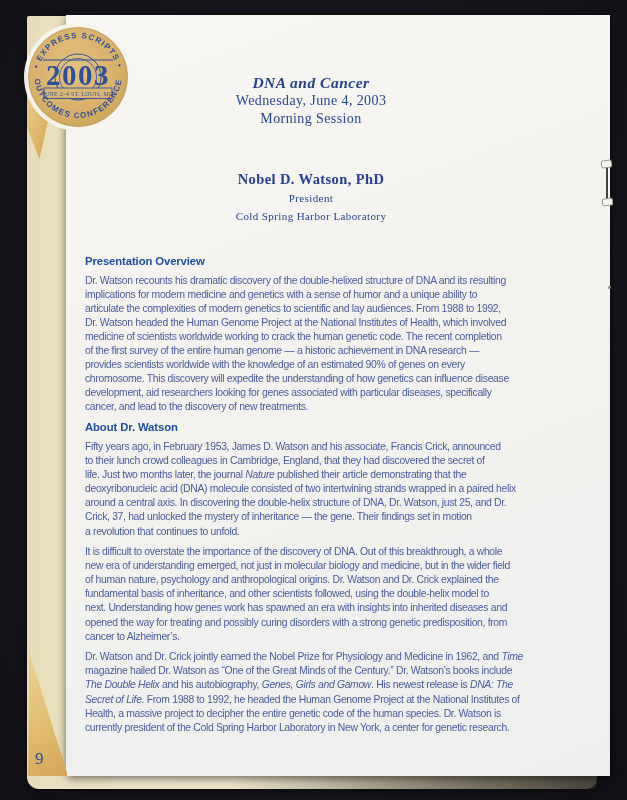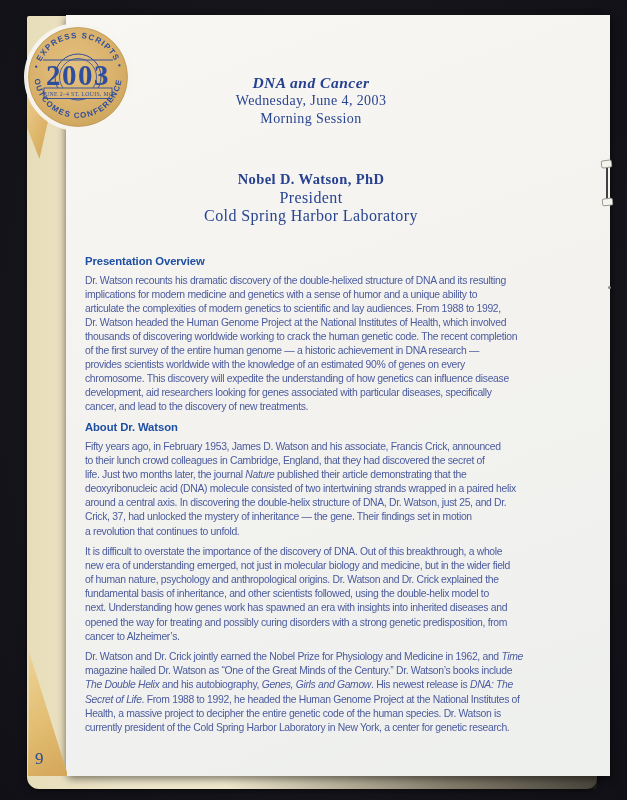--- a/index.html
+++ b/index.html
@@ -57,21 +57,21 @@
   .prong-a{left:601px;top:160px;transform:rotate(-8deg);}
   .prong-b{left:602px;top:198px;transform:rotate(-6deg);}
   .speck{position:absolute;left:608px;top:286px;width:3px;height:3px;border-radius:50%;background:#8b8b86;}
   
   .content{position:absolute;left:85px;top:74px;width:452px;color:#2a4590;}
   .hdr{text-align:center;font-family:"Liberation Serif",serif;}
   .hdr-title{font-size:15.5px;font-weight:bold;font-style:italic;line-height:18px;letter-spacing:0.5px;color:#27418f;}
   .hdr-line{font-size:14px;line-height:17.5px;letter-spacing:0.4px;color:#2a4590;}
   .speaker{margin-top:43px;text-align:center;font-family:"Liberation Serif",serif;}
   .spk-name{font-size:14.5px;font-weight:bold;line-height:18.5px;letter-spacing:0.4px;color:#27418f;}
-  .spk-line{font-size:16px;line-height:18px;letter-spacing:0.4px;color:#2a4590;}
+  .spk-line{font-size:11px;line-height:18px;letter-spacing:0.4px;color:#2a4590;}
   .sections{margin-top:30px;}
   .section-heading{
     font-size:11.3px;font-weight:bold;color:#1e4fa2;
     letter-spacing:-0.1px;margin:0 0 7px 0;
   }
   .section-heading + .para ~ .section-heading{margin-top:8px;}
   .para{margin:0 0 6.5px 0;}
   .line{white-space:pre;font-size:10.4px;line-height:14.1px;letter-spacing:-0.33px;color:#4b5b9e;}
   .line .it{font-style:italic;}
 </style>
@@ -136,21 +136,21 @@
       <div class="spk-line">Cold Spring Harbor Laboratory</div>
     </div>
 
     <div class="sections">
         <div class="section-heading">Presentation Overview</div>
         <div class="para">
           <div class="line"><span>Dr. Watson recounts his dramatic discovery of the double-helixed structure of DNA and its resulting</span></div>
           <div class="line"><span>implications for modern medicine and genetics with a sense of humor and a unique ability to</span></div>
           <div class="line"><span>articulate the complexities of modern genetics to scientific and lay audiences. From 1988 to 1992,</span></div>
           <div class="line"><span>Dr. Watson headed the Human Genome Project at the National Institutes of Health, which involved</span></div>
-          <div class="line"><span>thousands of discovering worldwide working to crack the human genetic code. The recent completion</span></div>
+          <div class="line"><span>medicine of scientists worldwide working to crack the human genetic code. The recent completion</span></div>
           <div class="line"><span>of the first survey of the entire human genome — a historic achievement in DNA research —</span></div>
           <div class="line"><span>provides scientists worldwide with the knowledge of an estimated 90% of genes on every</span></div>
           <div class="line"><span>chromosome. This discovery will expedite the understanding of how genetics can influence disease</span></div>
           <div class="line"><span>development, aid researchers looking for genes associated with particular diseases, specifically</span></div>
           <div class="line"><span>cancer, and lead to the discovery of new treatments.</span></div>
         </div>
         <div class="section-heading" style="margin-top: 0;">About Dr. Watson</div>
         <div class="para">
           <div class="line"><span>Fifty years ago, in February 1953, James D. Watson and his associate, Francis Crick, announced</span></div>
           <div class="line"><span>to their lunch crowd colleagues in Cambridge, England, that they had discovered the secret of</span></div>

